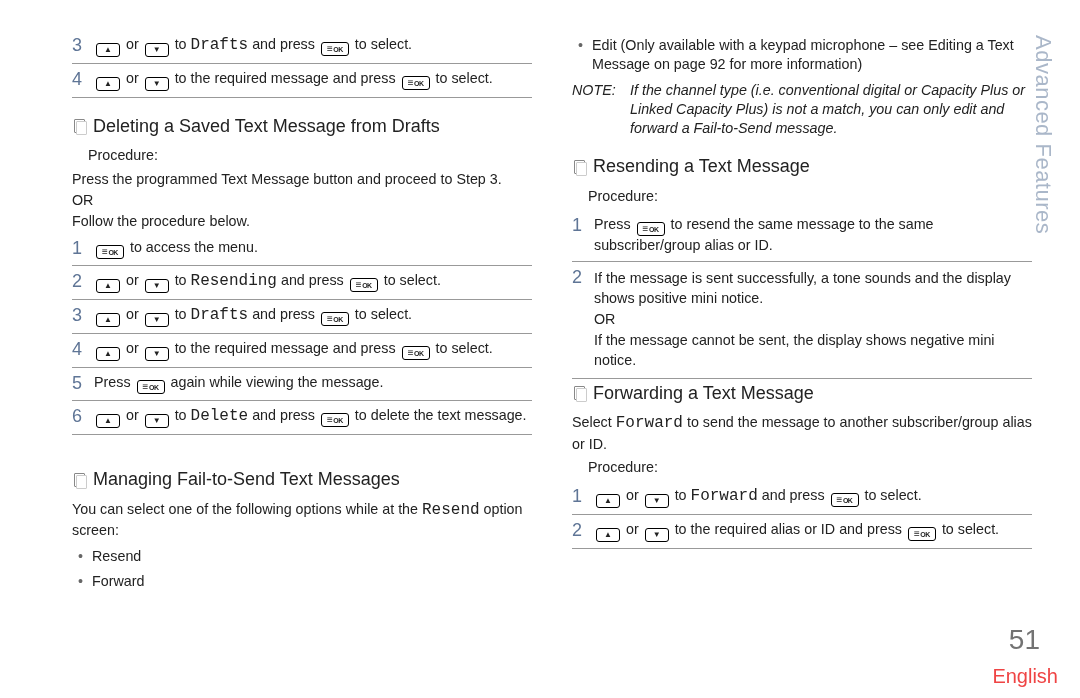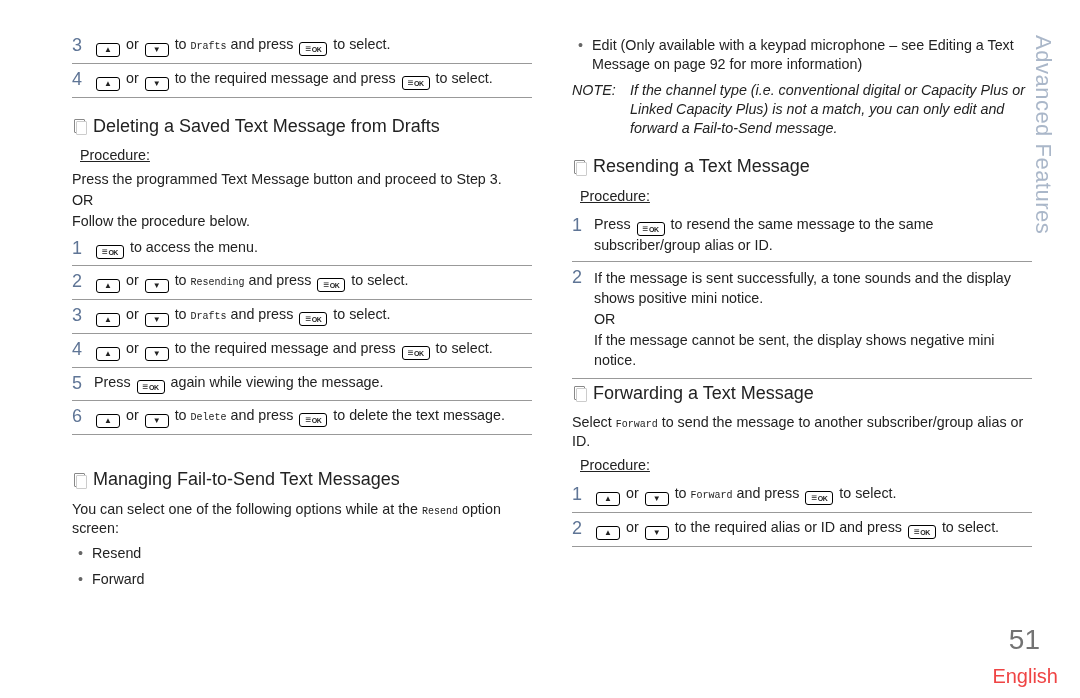--- a/index.html
+++ b/index.html
@@ -100,21 +100,21 @@
   .heading .marker::after {
     content: "";
     position: absolute;
     left: 2px; top: 2px;
     width: 9px; height: 12px;
     border: 1px solid #ccc;
     border-radius: 1px;
     background: #fff;
   }
 
-  .proc { margin: 4px 8px; text-decoration: underline; }
+  .proc { margin: 4px 16px; }
   .p { margin: 2px 0; }
 
   .bullets {
     margin: 6px 0 0 6px;
   }
   .bullet {
     display: flex;
     margin: 6px 0;
   }
   .bullet .dot {
@@ -164,21 +164,21 @@
     content: "≡";
     font-size: 10px;
     margin-right: 1px;
   }
   .ico.ok::after {
     content: "OK";
     font-size: 7px;
   }
   .mono {
     font-family: "Courier New", monospace;
-    font-size: 10px;
+    font-size: 16px;
   }
 </style>
 </head>
 <body>
 
 <div class="page">
   <div class="side-tab">Advanced Features</div>
   <div class="page-num">51</div>
   <div class="english">English</div>
 

